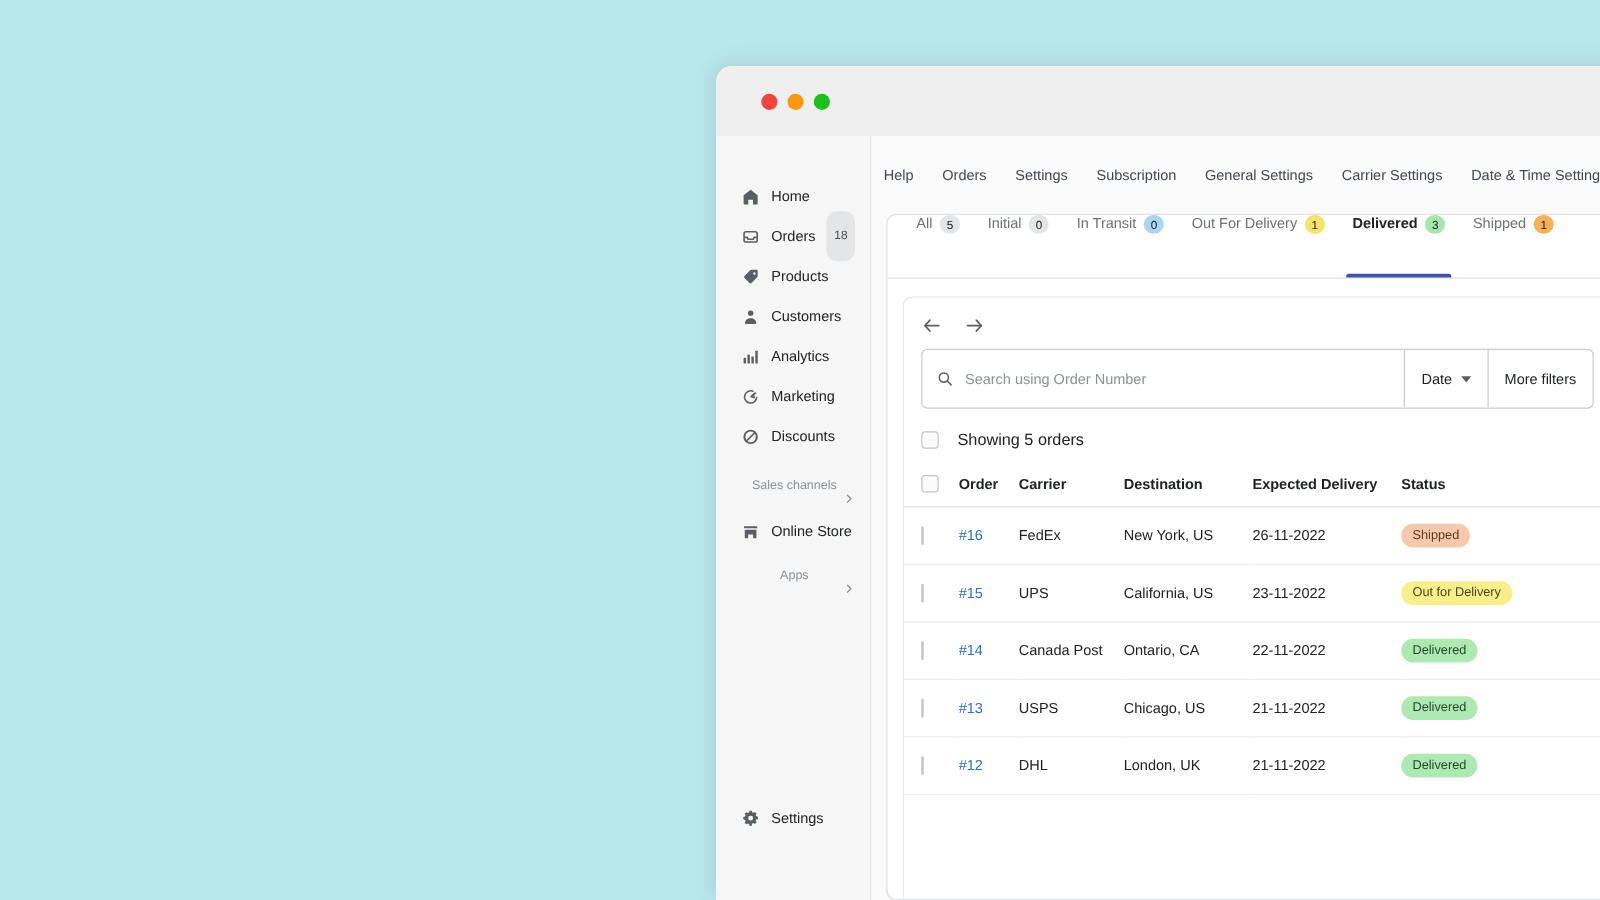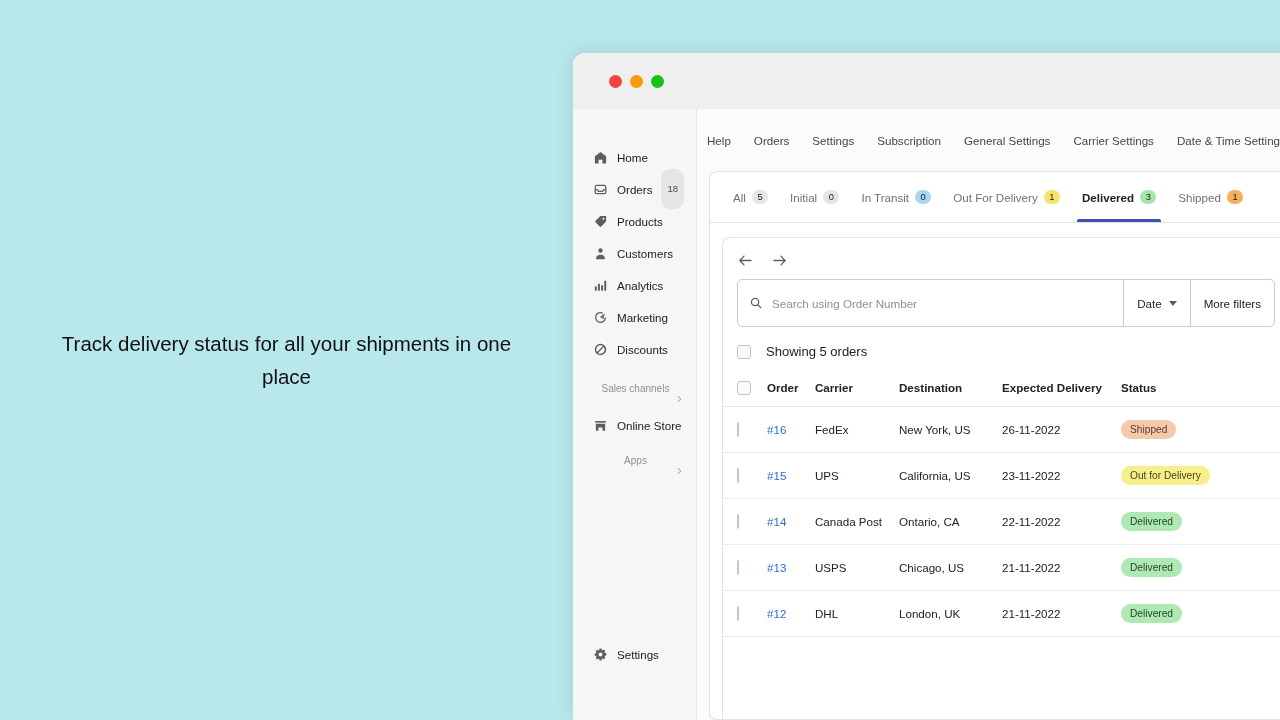--- a/index.html
+++ b/index.html
@@ -126,21 +126,21 @@
 
   
   .tabs {
     display: flex; align-items: stretch;
     height: 51px; flex: 0 0 51px;
     border-bottom: 1px solid #e1e3e5;
     padding: 0 4px 0 12px;
     gap: 0;
   }
   .tab {
-    display: flex; align-items: center; gap: 6px;
+    display: flex; align-items: flex-start; gap: 6px;
     padding: 0 11px; cursor: pointer;
     position: relative; white-space: nowrap;
   }
   .tab .tl { font-size: 11.6px; color: #6d7175; }
   .tab.active .tl { color: #202223; font-weight: 700; }
   .tab .cnt {
     font-size: 9.4px; color: #202223;
     border-radius: 9px; padding: 1.5px 5.5px;
     line-height: 1.25; min-width: 16px; text-align: center;
   }
@@ -230,21 +230,20 @@
   .order-link { color: #2c6ecb; cursor: pointer; }
   .pill {
     display: inline-block; font-size: 10.2px;
     border-radius: 11px; padding: 2.5px 9px; line-height: 1.3;
   }
 </style>
 </head>
 <body style="background: rgb(185, 232, 236);">
 
 <div class="promo">
-  <div class="promo-sub">Track delivery status for all your shipments in one place</div>
 </div>
 
 <div class="window">
 
   <div class="titlebar">
     <div class="dot red" style="background: rgb(241, 69, 61);"></div>
     <div class="dot amber" style="background: rgb(249, 154, 11);"></div>
     <div class="dot green" style="background: rgb(25, 194, 26);"></div>
   </div>
 

